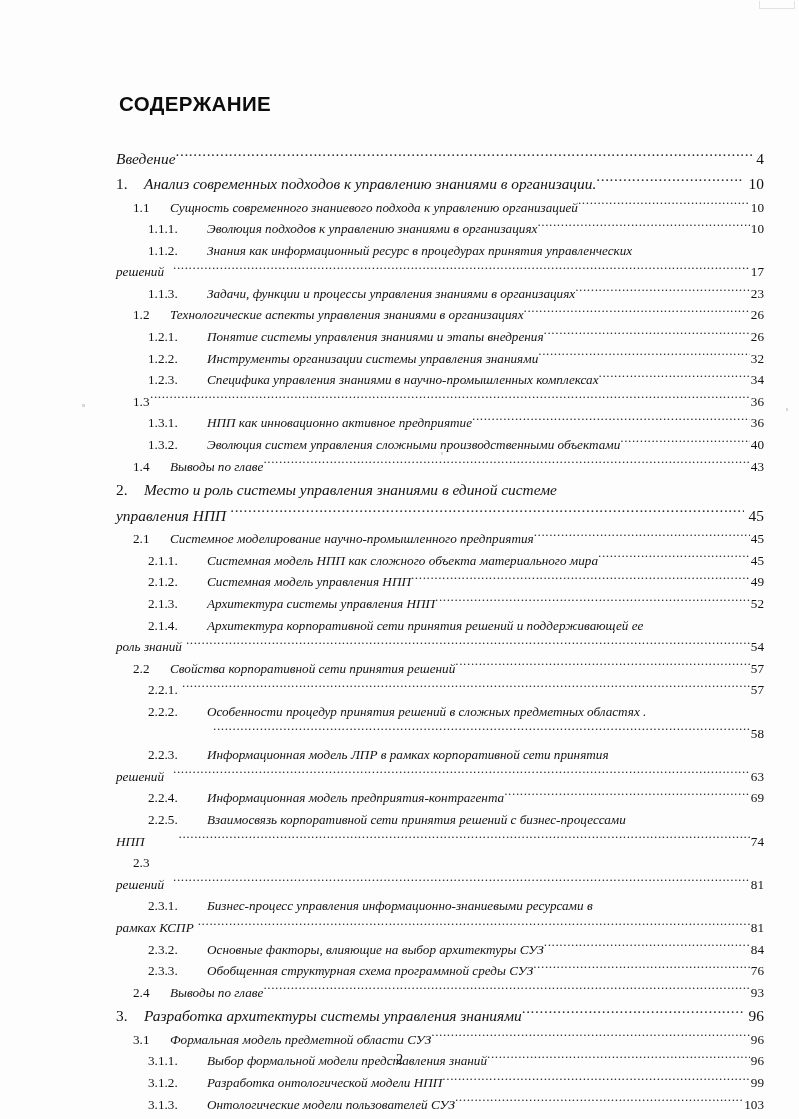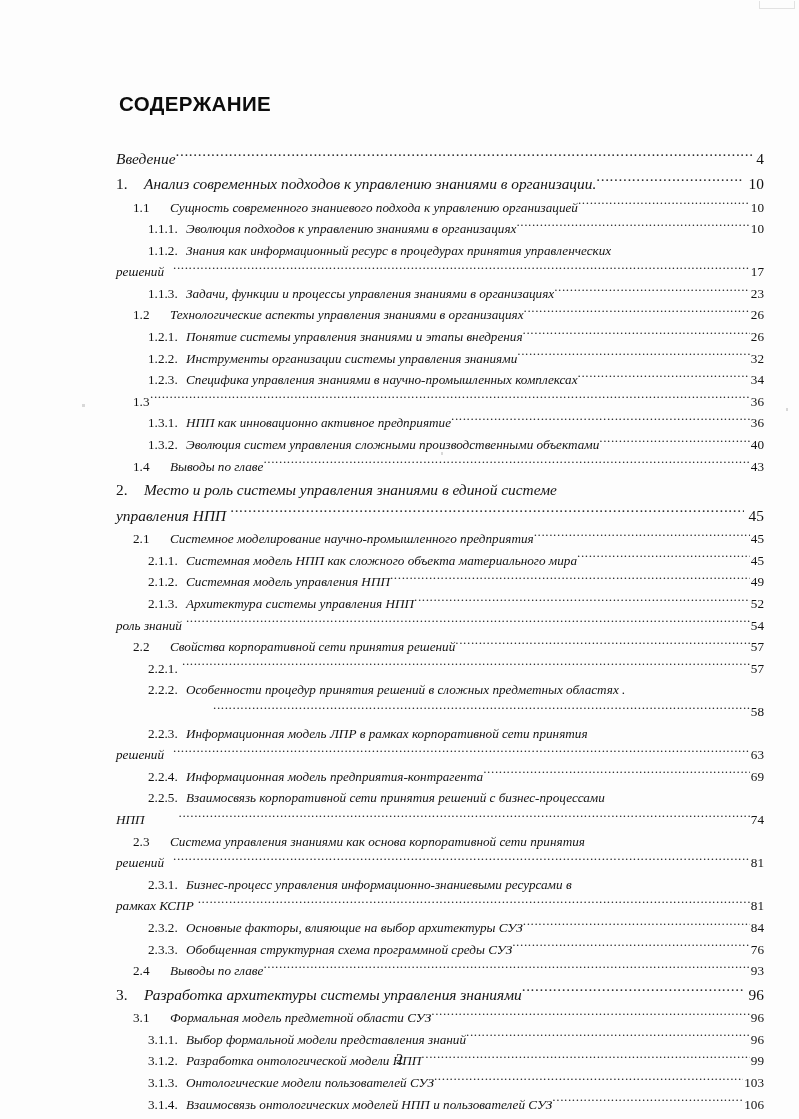--- a/index.html
+++ b/index.html
@@ -119,21 +119,21 @@
   }
   .lvl1 .num { width: 17px; margin-left: 17px; }
   .lvl1 .txt { margin-left: 20px; }
 
   
   .lvl2 {
     font-size: 13.2px;
     line-height: 21.6px;
   }
   .lvl2 .num { width: 34px; margin-left: 32px; }
-  .lvl2 .txt { margin-left: 4px; }
+  .lvl2 .txt { margin-left: 25px; }
 
   
   .cont .txt { margin-left: 0; }
 
   
   .dots-only .leader { margin-left: 97px; }
 
   
   .gap-sm .leader { margin-left: 4px; }
   .gap-md .leader { margin-left: 9px; }
@@ -312,20 +312,24 @@
       </div>
       <div class="entry lvl2">
         <div class="line">
           <span class="num">2.1.3.</span>
           <span class="txt">Архитектура системы управления НПП</span>
           <span class="leader"></span>
           <span class="pg">52</span>
         </div>
       </div>
       <div class="entry lvl2">
+        <div class="line">
+          <span class="num">2.1.4.</span>
+          <span class="txt">Архитектура корпоративной сети принятия решений и поддерживающей ее</span>
+        </div>
         <div class="line cont gap-sm">
           <span class="txt">роль знаний</span>
           <span class="leader"></span>
           <span class="pg">54</span>
         </div>
       </div>
       <div class="entry lvl1">
         <div class="line">
           <span class="num">2.2</span>
           <span class="txt">Свойства корпоративной сети принятия решений</span>
@@ -376,21 +380,20 @@
         </div>
         <div class="line cont gap-lg">
           <span class="txt">НПП</span>
           <span class="leader"></span>
           <span class="pg">74</span>
         </div>
       </div>
       <div class="entry lvl1">
         <div class="line">
           <span class="num">2.3</span>
-          <span class="txt">Система управления знаниями как основа корпоративной сети принятия</span>
         </div>
         <div class="line cont gap-md">
           <span class="txt">решений</span>
           <span class="leader"></span>
           <span class="pg">81</span>
         </div>
       </div>
       <div class="entry lvl2">
         <div class="line">
           <span class="num">2.3.1.</span>

